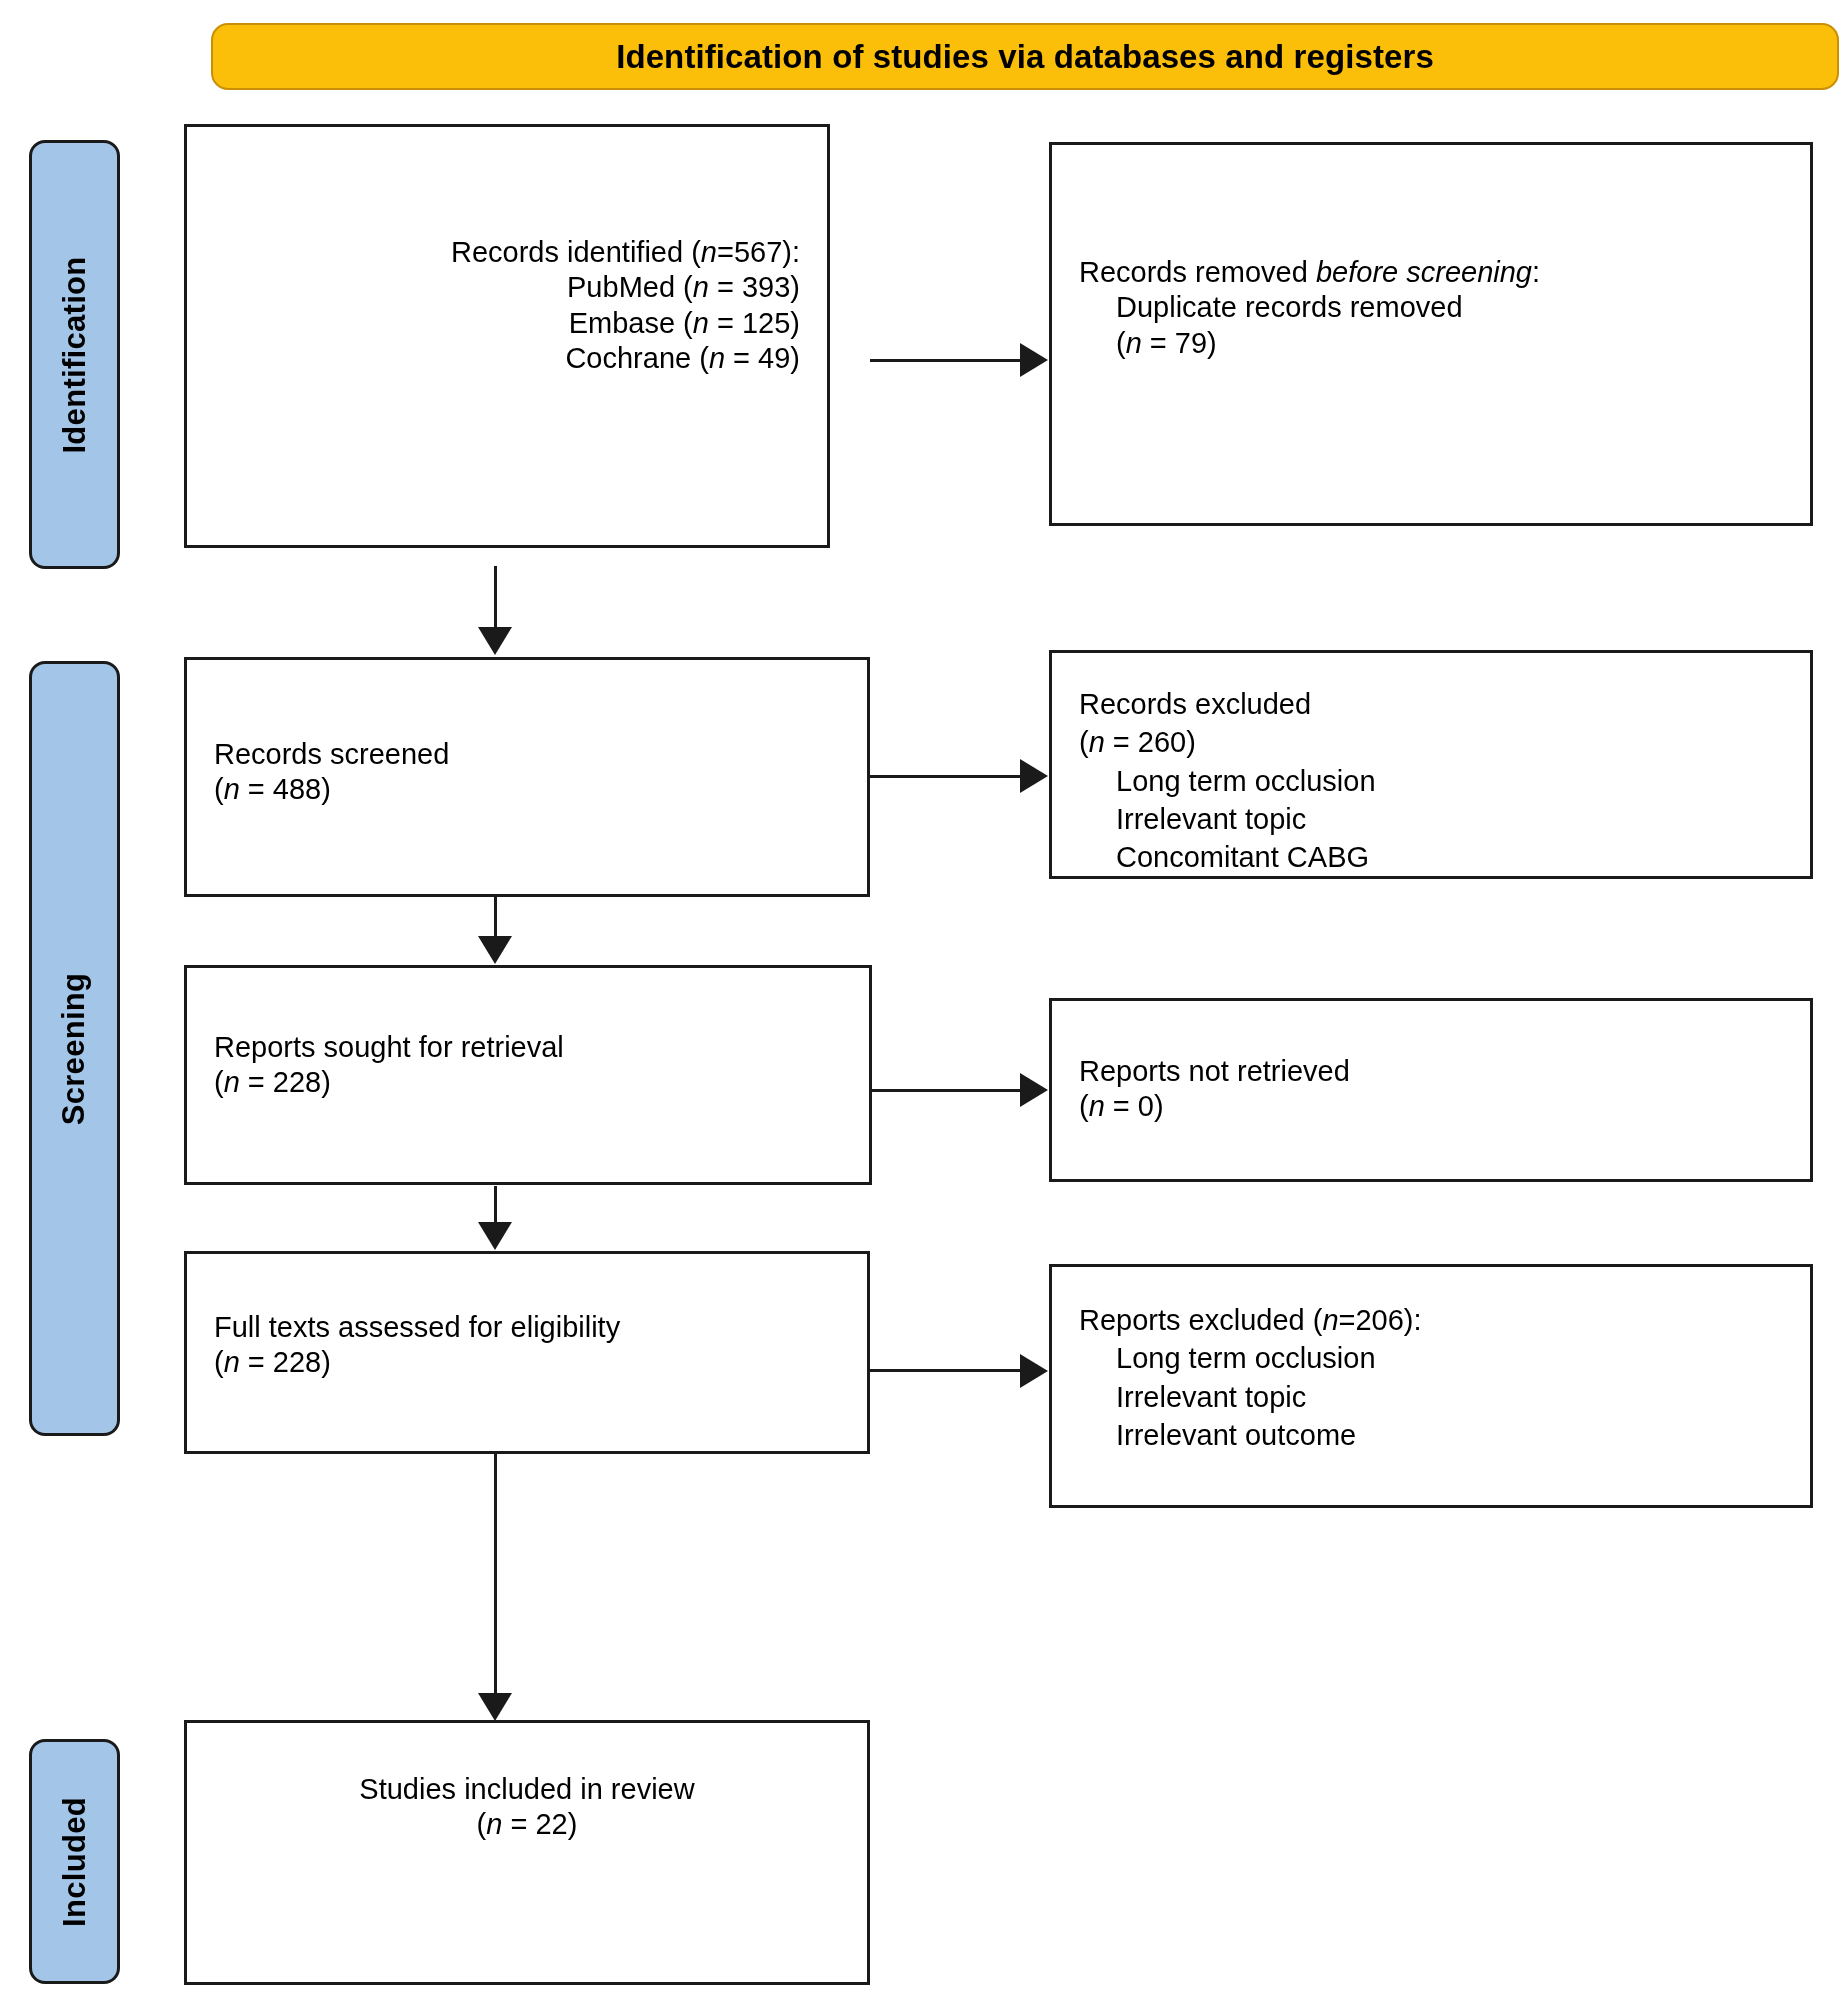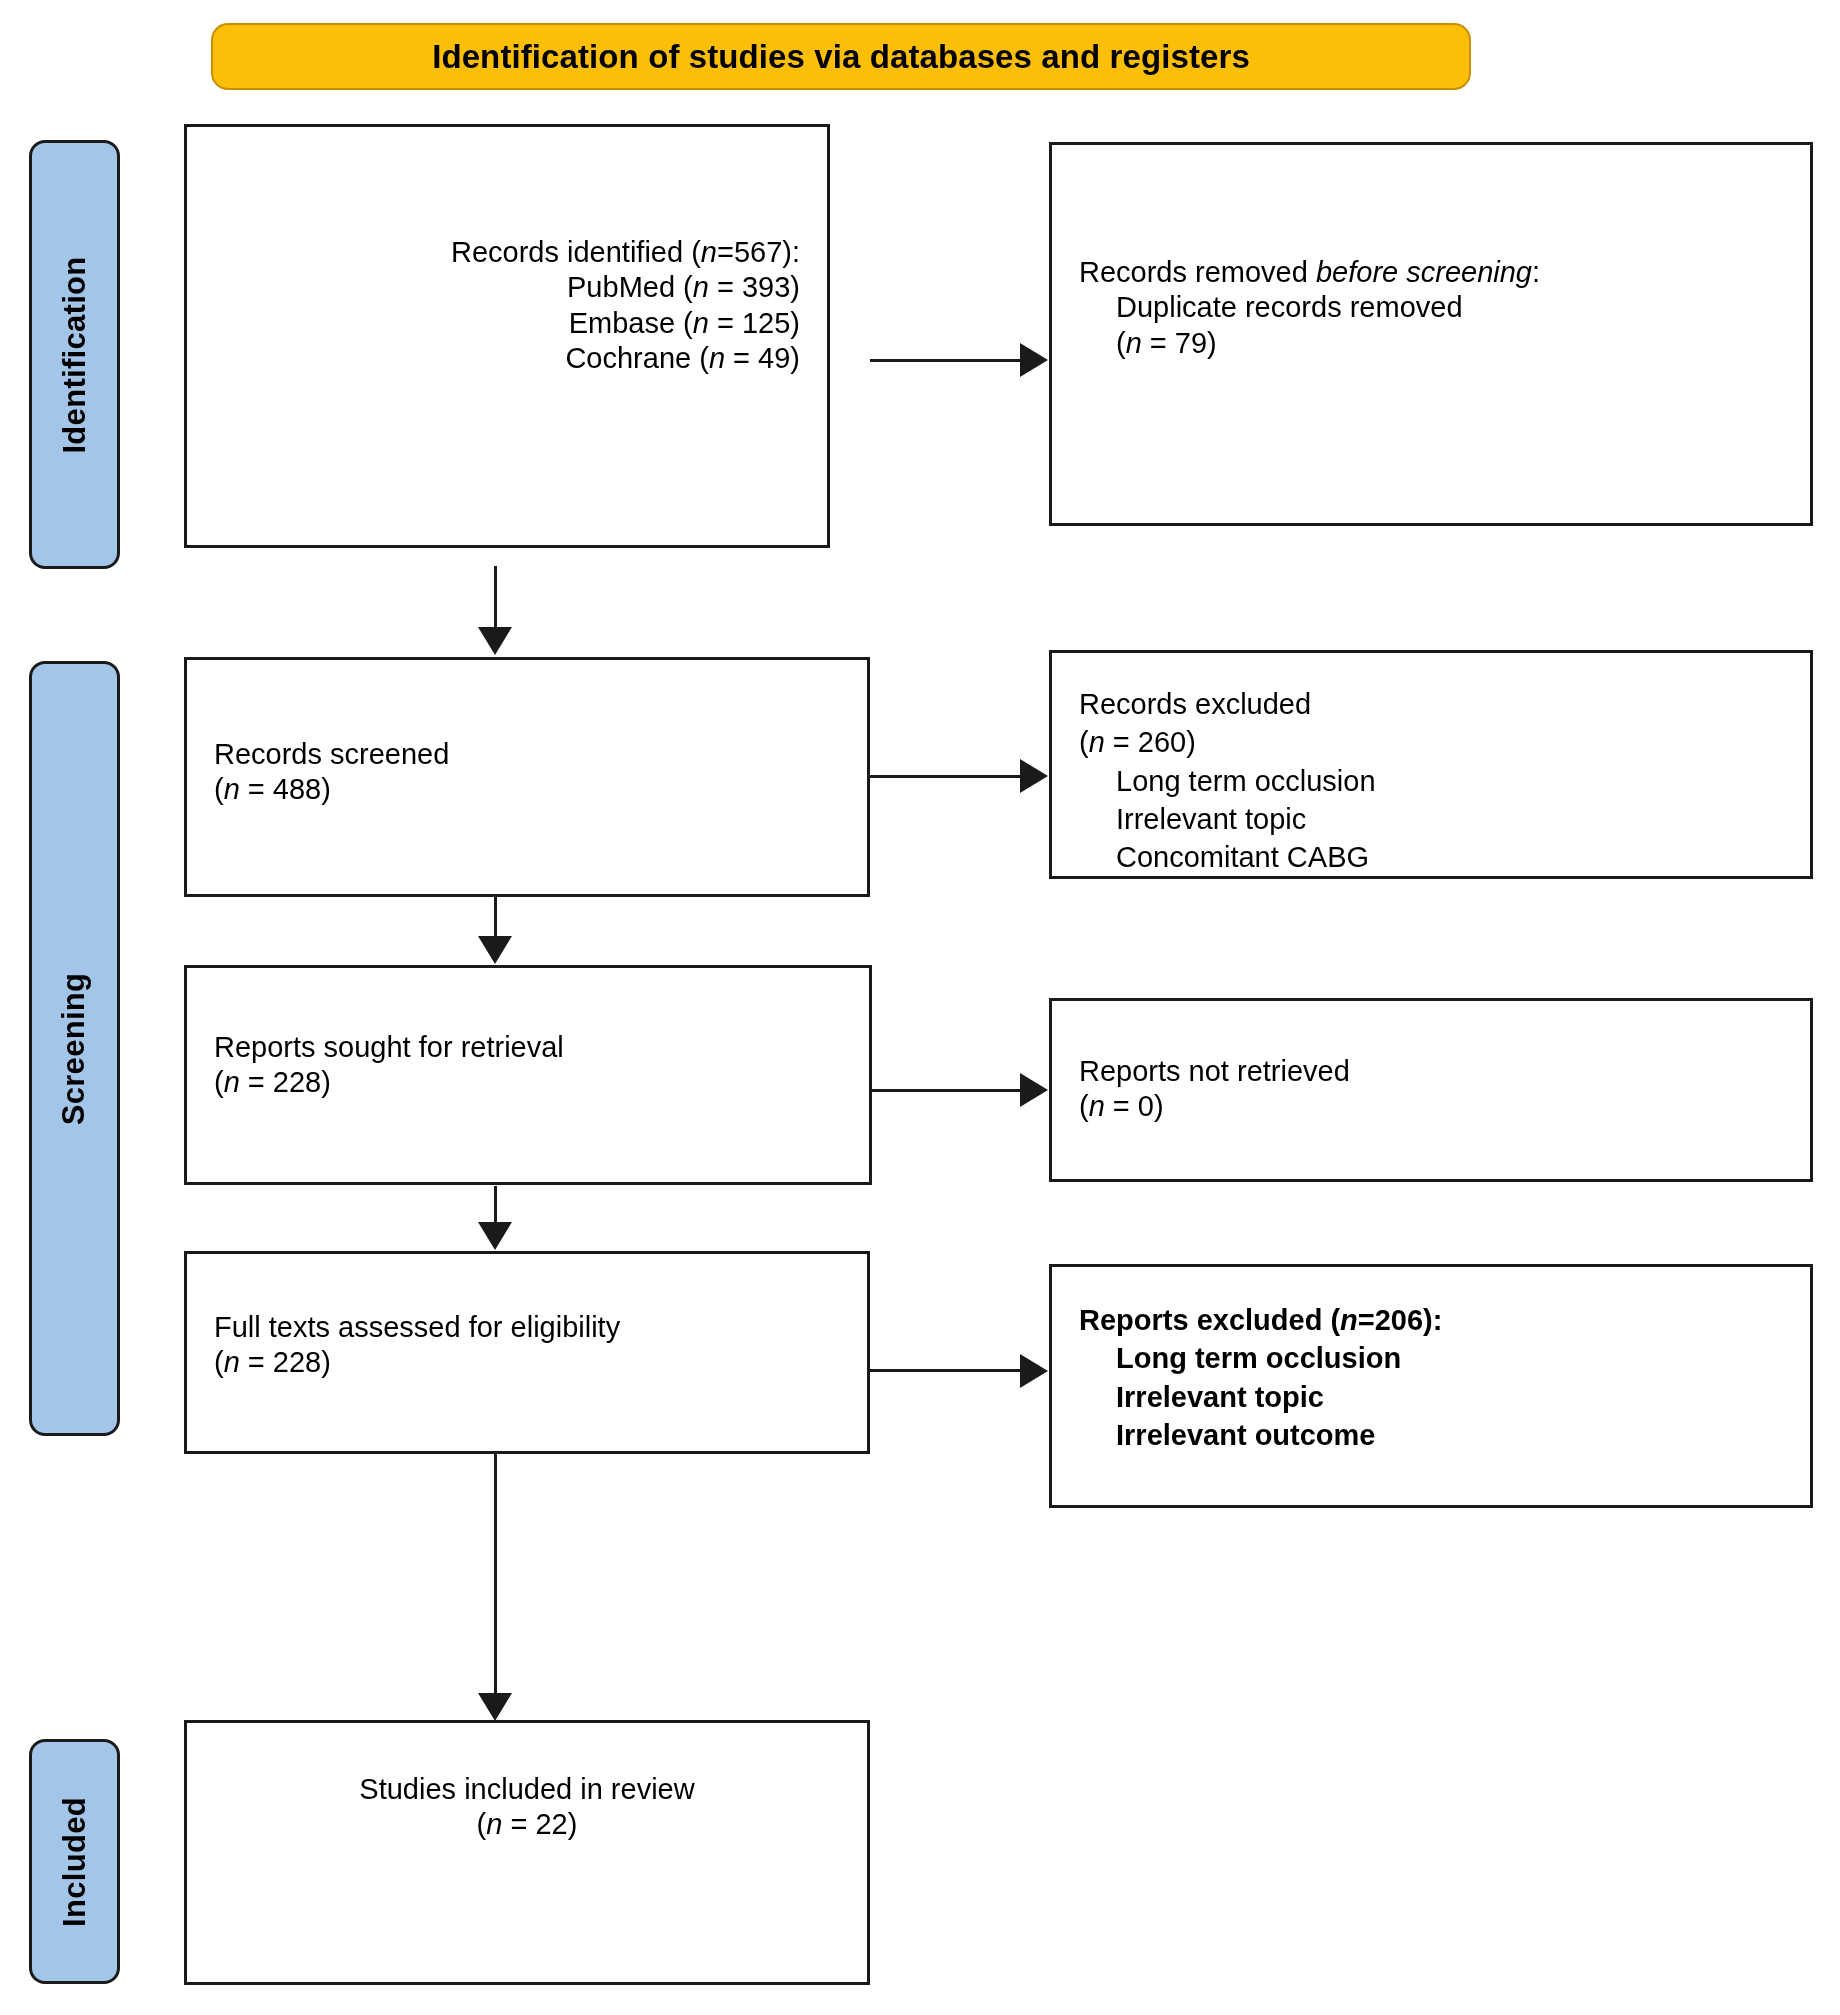--- a/index.html
+++ b/index.html
@@ -12,21 +12,21 @@
     width:1840px;
     height:2015px;
     background:#ffffff;
     overflow:hidden;
   }
 
   
   .banner{
     position:absolute;
     left:211px; top:23px;
-    width:1260px; height:67px;
+    width:1628px; height:67px;
     background:#FBBE09;
     border:2.4px solid #C98F06;
     border-radius:17px;
     display:flex; align-items:center; justify-content:center;
     box-sizing:border-box;
   }
   .banner-text{
     font-size:33px;
     font-weight:bold;
     letter-spacing:0.1px;
@@ -98,21 +98,21 @@
   #box-removed      .box-inner{ top:110px; }
   #box-screened     .box-inner{ top:77px; }
   #box-excluded1    .box-inner{ top:32px;  }
   #box-sought       .box-inner{ top:62px; }
   #box-notretrieved .box-inner{ top:53px;  }
   #box-fulltext     .box-inner{ top:56px;  }
   #box-excluded2    .box-inner{ top:34px;  }
   #box-included     .box-inner{ top:49px;  }
 
   #box-excluded1 .line{ line-height:1.32; }
-  #box-excluded2 .line{ line-height:1.32;font-weight:bold; }
+  #box-excluded2 .line{ line-height:1.32; }
 
   
   .vline{
     position:absolute;
     width:3.1px;
     background:#1A1A1A;
   }
   .varrow{
     position:absolute;
     width:0;height:0;

